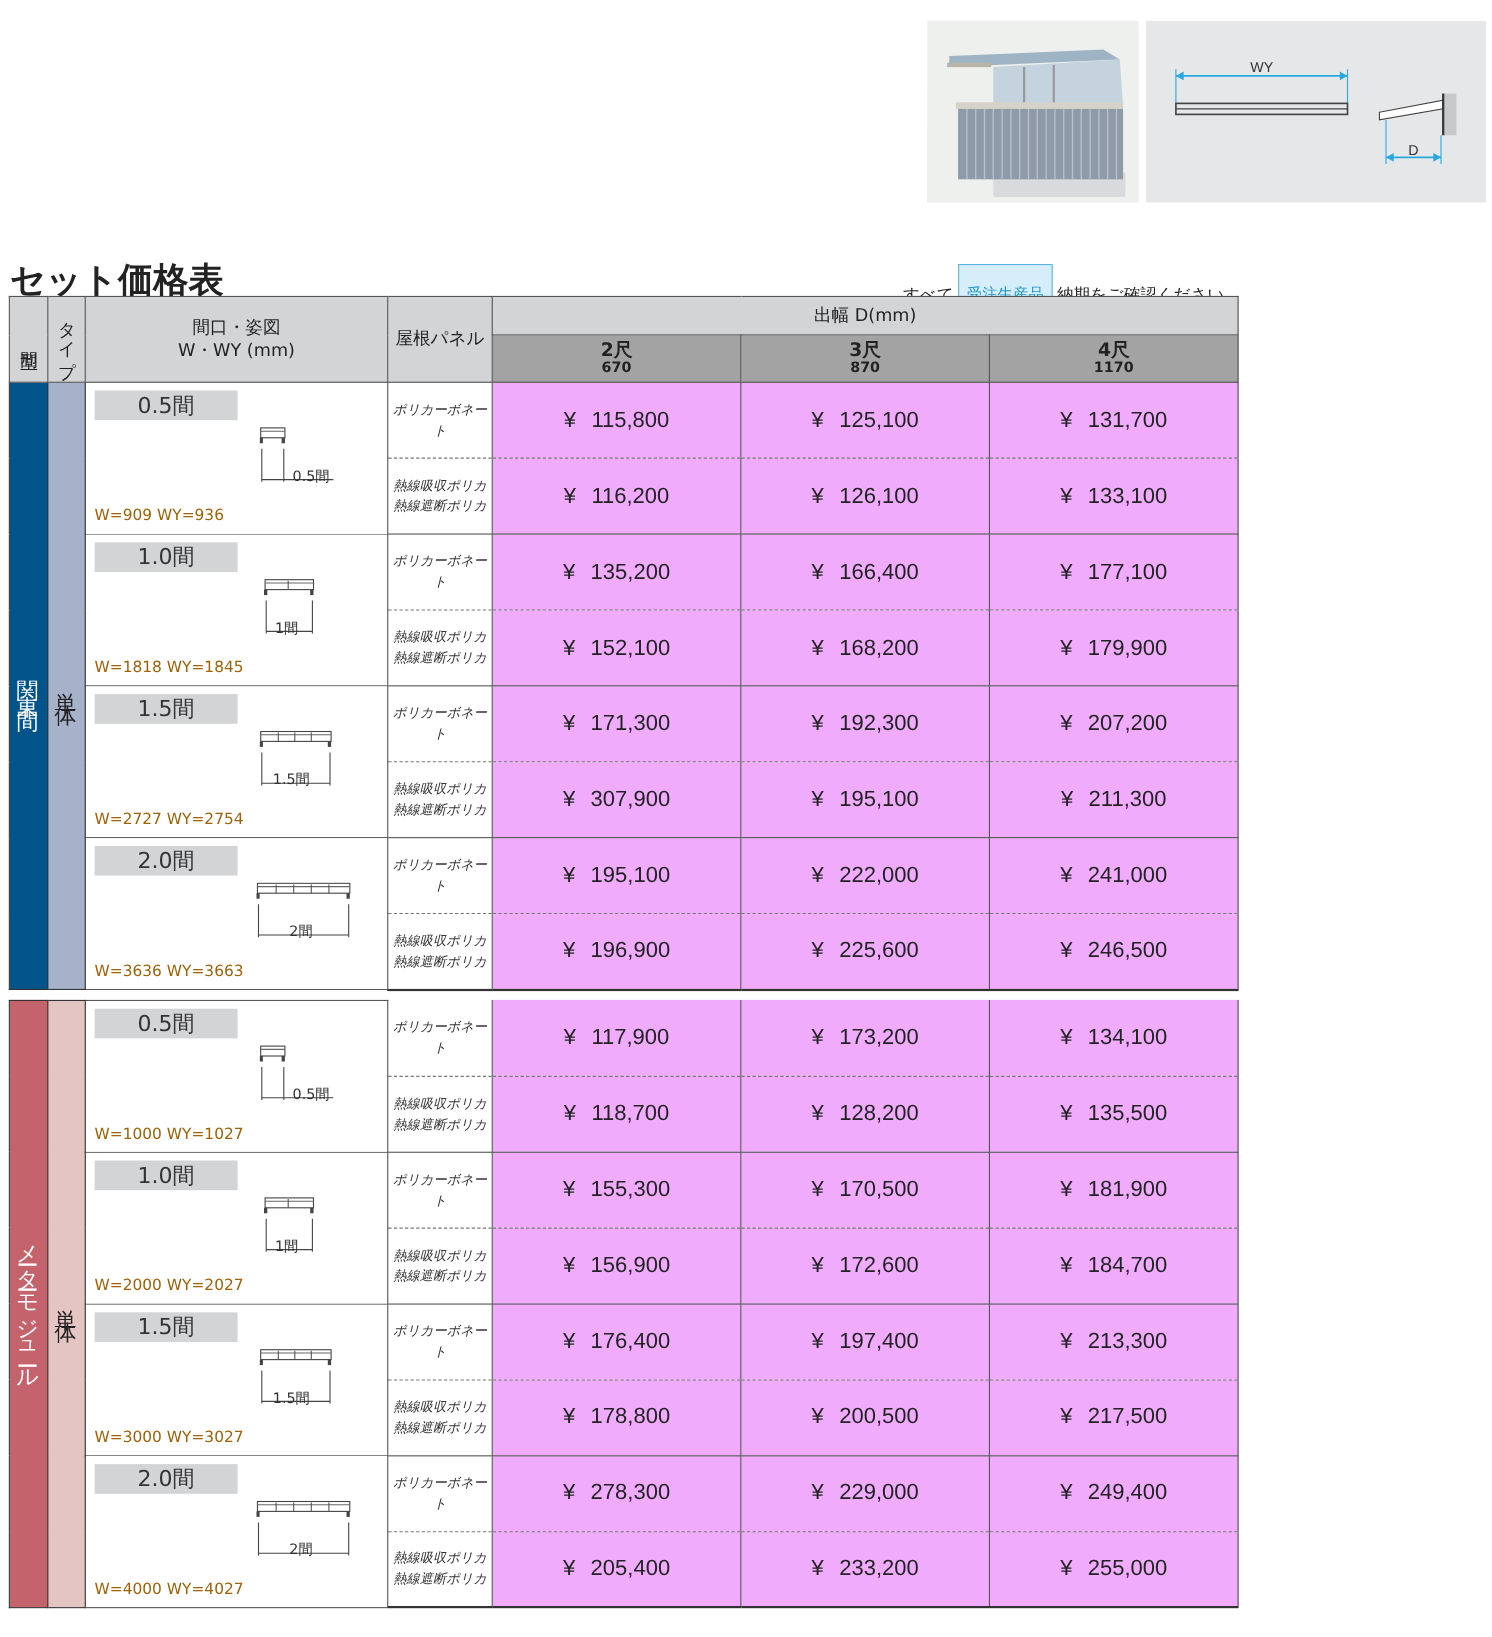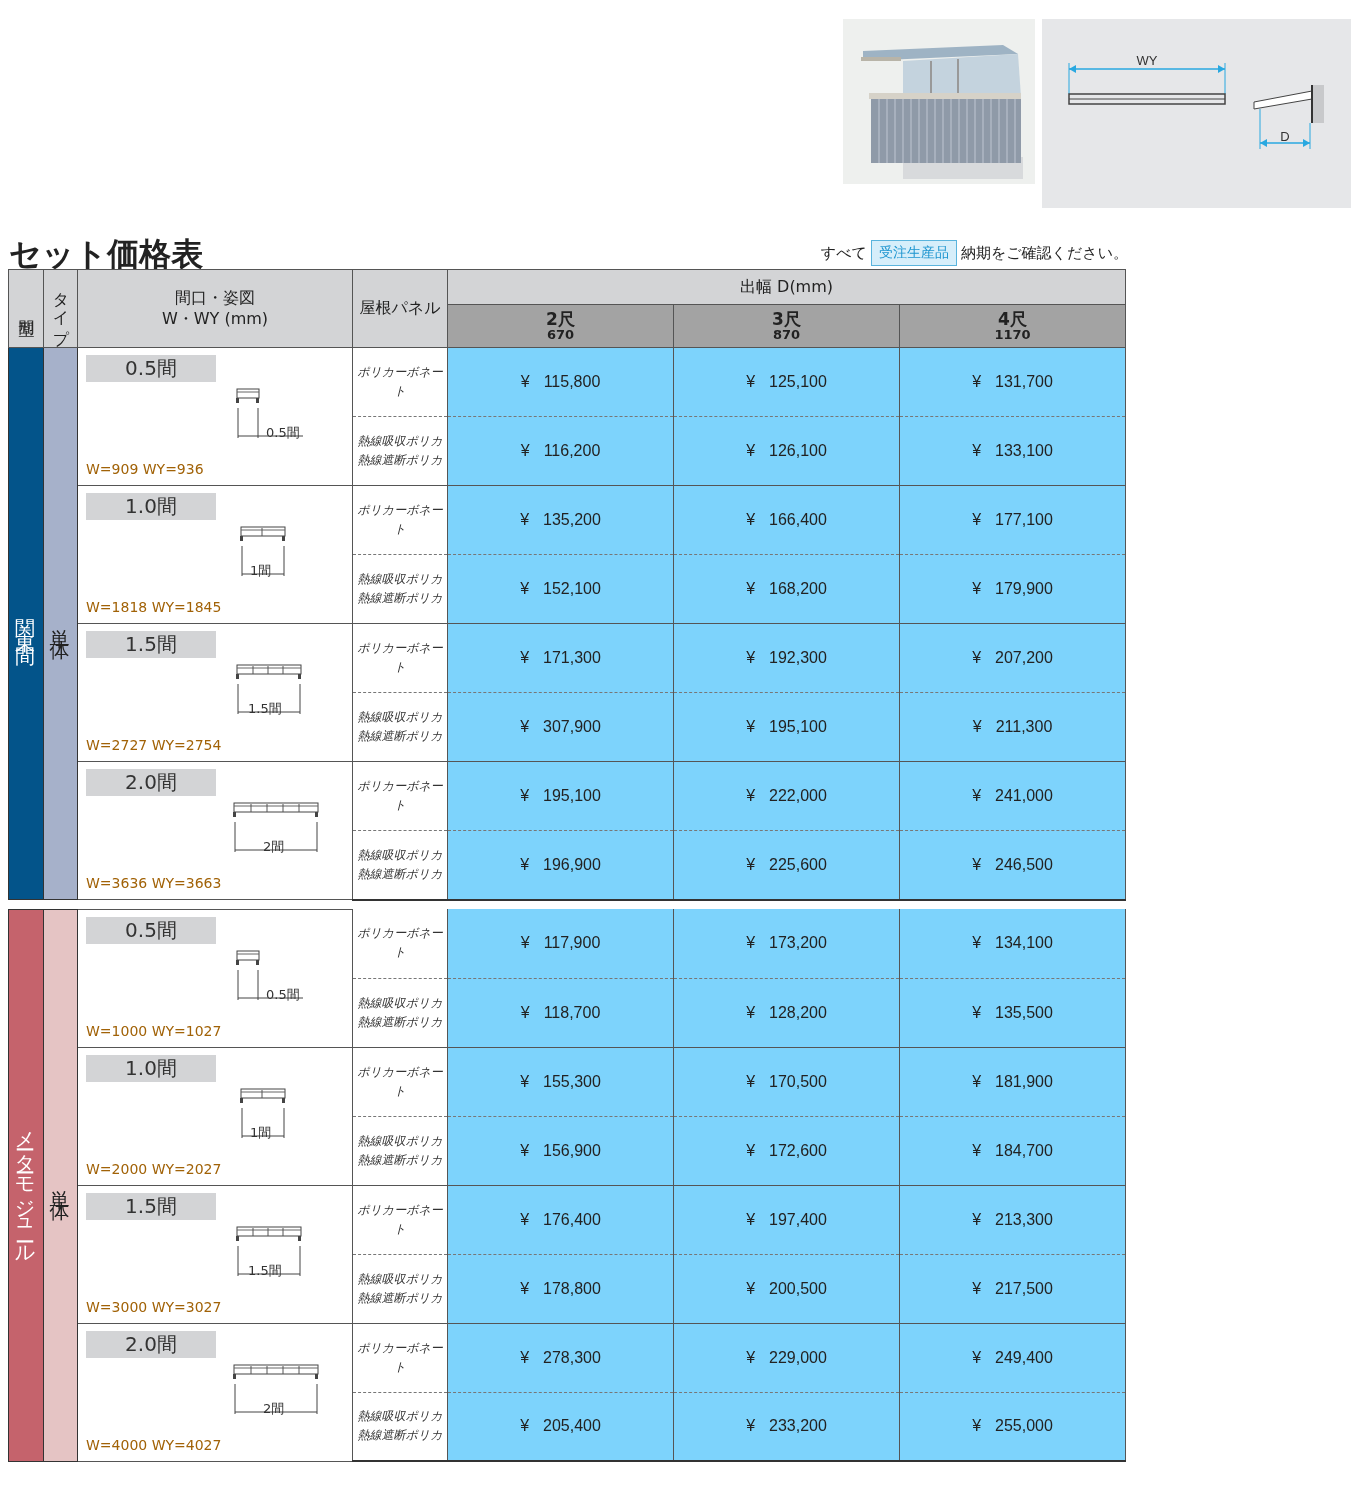--- a/index.html
+++ b/index.html
@@ -1,35 +1,35 @@
 <!DOCTYPE html>
 <html><head>
 <meta charset="utf-8">
 <style>
   html,body{margin:0;padding:0;background:#fff;}
   body{width:1356px;height:1488px;position:relative;font-family:"DejaVu Sans","Liberation Sans",sans-serif;color:#222;overflow:hidden;}
   .photo{position:absolute;left:843px;top:19px;width:192px;height:165px;background:linear-gradient(#f4f5f4,#e9eae8);}
-  .diagram{position:absolute;left:1042px;top:19px;width:309px;height:189px;background:#e6e7e9;}
+  .diagram{position:absolute;left:1042px;top:19px;width:309px;height:165px;background:#e6e7e9;}
   .title{position:absolute;left:9px;top:233px;font-size:32px;font-weight:bold;color:#222;letter-spacing:0px;}
   .notice{position:absolute;right:228px;top:240px;font-size:15px;color:#222;display:flex;align-items:center;gap:4px;}
-  .badge{border:1px solid #5ab4dd;background:#d6eefa;color:#1d95cf;padding:3px 7px;font-size:14px;}
+  .badge{border:1px solid #5ab4dd;background:#d6eefa;color:#1d95cf;padding:18px 7px;font-size:14px;}
   table.price{position:absolute;left:8px;top:269px;border-collapse:collapse;table-layout:fixed;}
   table.price td, table.price th{padding:0;}
   .hdr{background:#d3d4d6;font-weight:normal;font-size:16px;color:#222;border:1px solid #555;text-align:center;}
   .subhdr{background:#a3a3a3;border:1px solid #555;text-align:center;}
   .subhdr .big{font-size:17px;font-weight:bold;line-height:17px;display:block;}
   .subhdr .small{font-size:13px;line-height:13px;display:block;}
   .side{color:#fff;font-size:20px;text-align:center;vertical-align:middle;}
   .vtext{writing-mode:vertical-rl;text-orientation:upright;letter-spacing:6px;margin:0 auto;}
   .size-cell{background:#fff;border:1px solid #555;position:relative;vertical-align:top;}
   .size-tag{position:absolute;left:8px;top:7px;width:130px;height:27px;background:#d3d4d6;font-size:20px;text-align:center;line-height:27px;color:#333;}
   .wy{position:absolute;left:8px;bottom:8px;font-size:14px;color:#a16207;}
   .mini{position:absolute;}
   .panel{background:#fff;border-left:1px solid #555;border-right:1px solid #555;font-size:12px;color:#333;text-align:center;line-height:19px;font-style:italic;}
-  .pricecell{background:#7dd3fc;border-left:1px solid #555;border-right:1px solid #555;font-size:16px;text-align:center;color:#222;font-family:"Liberation Sans",sans-serif;}
+  .pricecell{background:#f0abfc;border-left:1px solid #555;border-right:1px solid #555;font-size:20px;text-align:center;color:#222;font-family:"Liberation Sans",sans-serif;}
   .yen{margin-right:14px;}
   tr.r1 td.panel, tr.r1 td.pricecell{border-bottom:1px dashed #777;}
   tr.r2 td.panel, tr.r2 td.pricecell{border-bottom:1px solid #555;}
   .gap td{height:8px;border:none;background:#fff;}
   .grpend td{border-bottom:2px solid #333 !important;}
 </style>
 </head>
 <body>
 
 <div class="photo">

